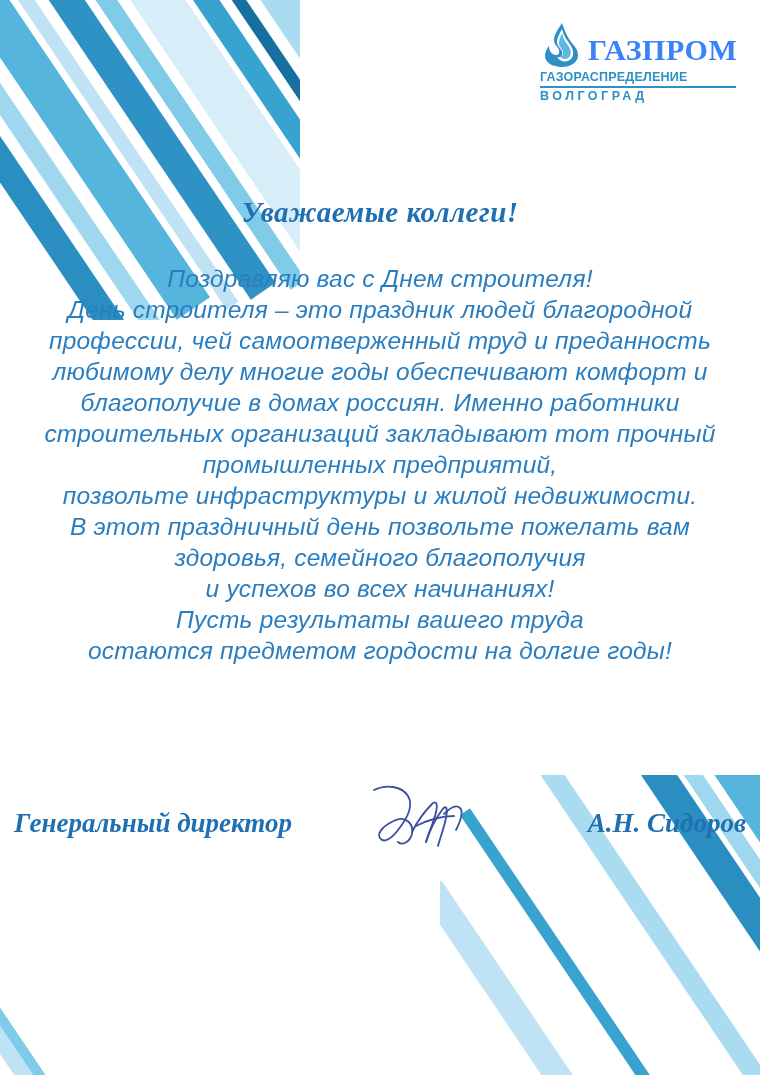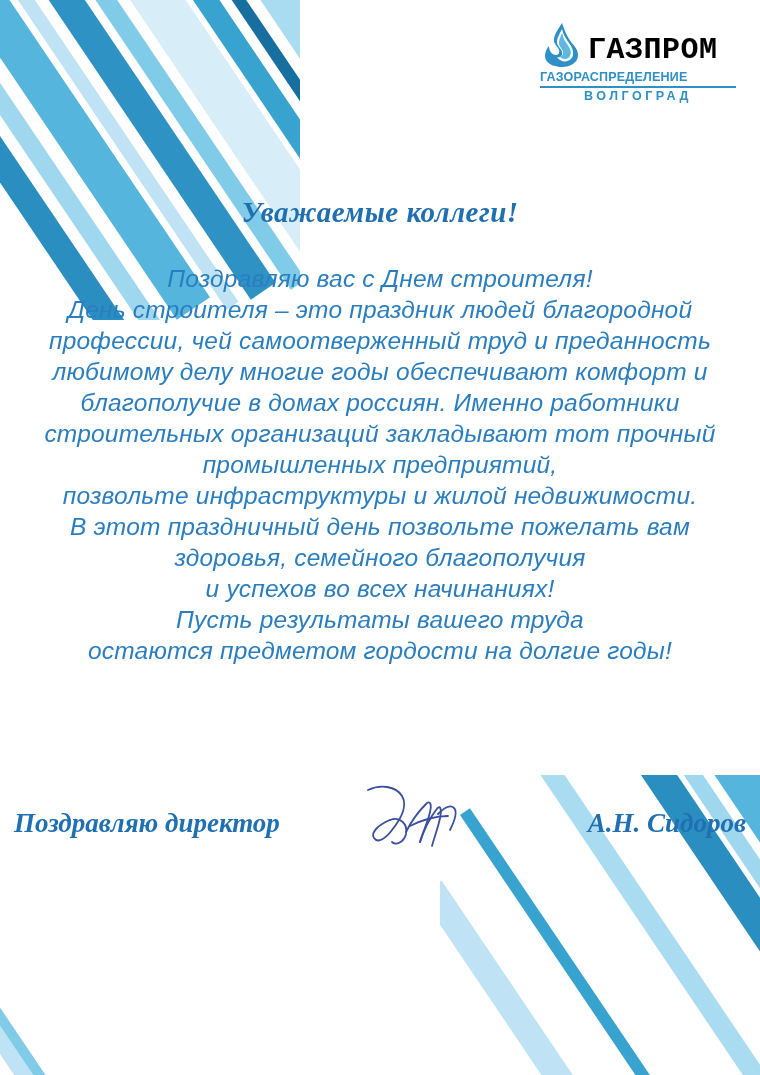--- a/index.html
+++ b/index.html
@@ -58,25 +58,25 @@
     height: 46px;
   }
   .logo-flame {
     position: relative;
     width: 44px;
     height: 46px;
     flex: 0 0 44px;
   }
   .logo-flame svg { display: block; }
   .logo-word {
-    font-family: Liberation Mono, monospace;
+    font-family: Liberation Serif, serif;
     font-weight: bold;
     font-size: 30px;
     letter-spacing: 0.5px;
-    color: #000000;
+    color: #3b82f6;
     line-height: 30px;
     padding-bottom: 3px;
   }
   .logo-line2 {
     font-family: "Liberation Sans", sans-serif;
     font-weight: bold;
     font-size: 12.5px;
     letter-spacing: 0.2px;
     color: #2e90c6;
     margin-top: 2px;
@@ -85,21 +85,21 @@
     height: 2px;
     background: #2e90c6;
     margin: 2px 0 1px 0;
   }
   .logo-line3 {
     font-family: "Liberation Sans", sans-serif;
     font-weight: bold;
     font-size: 12.5px;
     letter-spacing: 3.5px;
     color: #2e90c6;
-    text-align: center;
+    text-align: left;
   }
 
   
   .content {
     position: absolute;
     left: 0;
     right: 0;
     top: 196px;
     padding: 0 34px;
     text-align: center;
@@ -225,21 +225,21 @@
       <span class="ln">позвольте инфраструктуры и жилой недвижимости.</span>
       <span class="ln">В этот праздничный день позвольте пожелать вам</span>
       <span class="ln">здоровья, семейного благополучия</span>
       <span class="ln">и успехов во всех начинаниях!</span>
       <span class="ln">Пусть результаты вашего труда</span>
       <span class="ln">остаются предметом гордости на долгие годы!</span>
     </div>
   </div>
 
   <div class="sign-row">
-    <div class="sign-title">Поздравляю директор</div>
+    <div class="sign-title">Генеральный директор</div>
     <div class="sign-mark">
       <svg width="140" height="86" viewBox="0 0 140 86" aria-hidden="true">
         <g fill="none" stroke="#3a4fa0" stroke-width="1.8" stroke-linecap="round">
           <path d="M18 10 C30 4 46 6 52 16 C58 26 50 40 42 50 C36 58 28 64 24 58 C20 52 30 44 40 40"></path>
           <path d="M40 40 C50 36 58 44 56 54 C54 62 46 66 42 62"></path>
           <path d="M56 52 C62 40 70 30 76 24 C80 20 82 24 80 32 C78 42 72 54 70 62"></path>
           <path d="M70 62 C74 50 80 38 86 30 C90 24 92 28 90 38 C88 48 84 58 82 66"></path>
           <path d="M60 46 C72 40 86 36 98 36"></path>
           <path d="M88 34 C94 28 100 24 104 28 C108 32 104 42 100 50"></path>
         </g>

